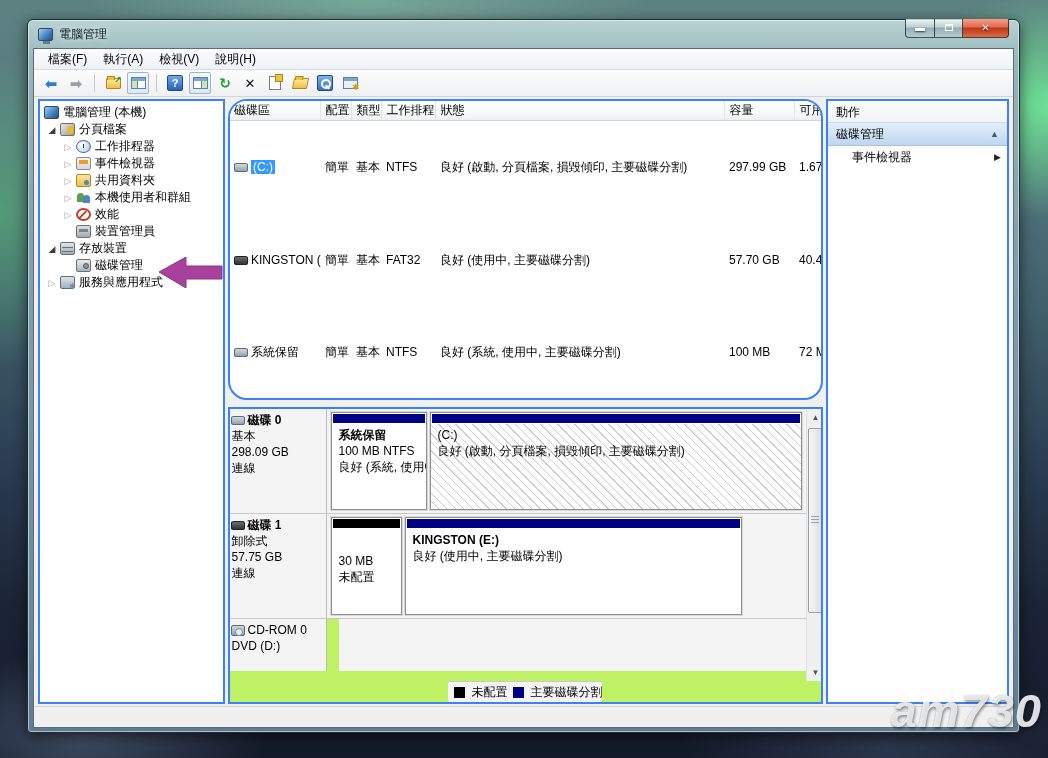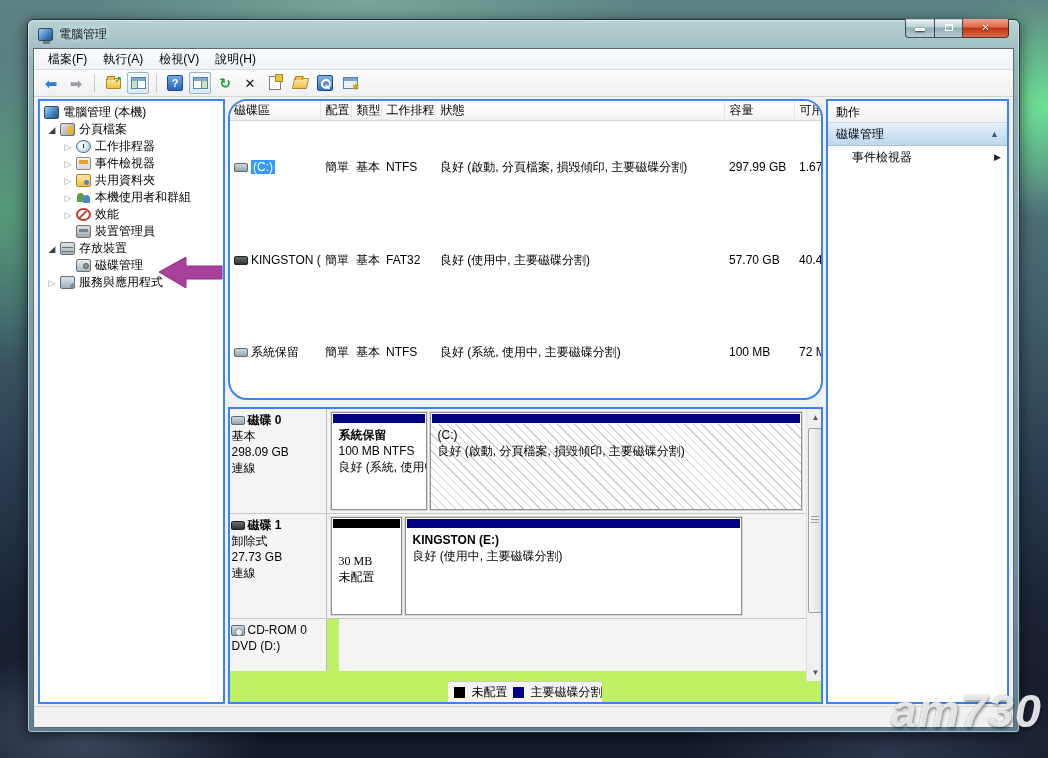--- a/index.html
+++ b/index.html
@@ -140,21 +140,21 @@
   .disk-label .dname { font-weight:bold; display:flex; align-items:center; gap:2px; }
   .disk-label div { line-height:16px; }
   .parts { flex:1; padding:3px 4px; display:flex; gap:3px; background:#f4f4f4; }
   .part { border:1px solid #8f8f8f; outline:1px solid #d8d8d8; background:#fff; display:flex; flex-direction:column; }
   .part-top { height:9px; margin:1px; flex:0 0 9px; }
   .part-body { flex:1; padding:3px 6px; line-height:16px; white-space:nowrap; overflow:hidden; }
   .part-body.hatched { background:repeating-linear-gradient(45deg,#ffffff 0 5px,#cdcdcd 5px 6px); }
   .pt-title { font-weight:bold; }
   .p-sysres { width:96px; flex:0 0 96px; }
   .p-c { width:372px; flex:0 0 372px; }
-  .p-unalloc { width:71px; flex:0 0 71px;font-family:Liberation Serif, serif; }
+  .p-unalloc { width:71px; flex:0 0 71px; }
   .p-king { width:337px; flex:0 0 337px; }
   .cd-ico { width:14px; height:11px; border:1px solid #5c6a74; border-radius:2px; background:linear-gradient(180deg,#cfd9df,#94a4ae); position:relative; flex:0 0 14px; }
   .cd-ico::after { content:""; position:absolute; left:3px; top:2px; width:6px; height:6px; border-radius:50%; background:#e8f0f4; border:1px solid #7a8a94; }
 
   .vscroll { position:absolute; right:0; top:0; bottom:0; width:17px; background:#f0f0f0; border-left:1px solid #e0e0e0; display:flex; flex-direction:column; align-items:center; }
   .v-arrow { height:17px; width:17px; font-size:8px; color:#555; display:flex; align-items:center; justify-content:center; }
   .v-track { flex:1; width:17px; position:relative; }
   .v-thumb { position:absolute; top:2px; left:1px; width:15px; height:185px; border:1px solid #98a0a6; border-radius:2px;
     background:linear-gradient(90deg,#f6f6f6,#dcdddf); display:flex; align-items:center; justify-content:center; }
 
@@ -413,21 +413,21 @@
               </div>
             </div>
 
             <div class="disk-row">
               <div class="disk-label">
                 <div class="dname">
                     <span class="drive-ico dark"></span>
                     <span>磁碟 1</span>
                   </div>
                 <div>卸除式</div>
-                <div>27.73 GB</div>
+                <div>57.75 GB</div>
                 <div>連線</div>
               </div>
               <div class="parts">
                 <div class="part p-unalloc">
                   <div class="part-top" style="background:#000000;"></div>
                   <div class="part-body" style="padding-top:24px;">
                     <div>30 MB</div>
                     <div>未配置</div>
                   </div>
                 </div>

